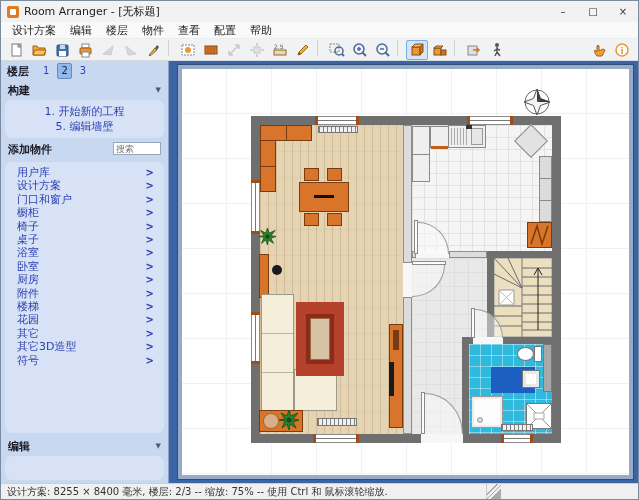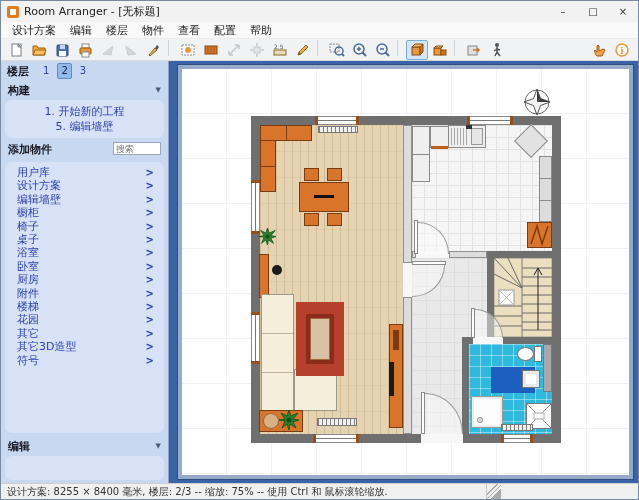--- a/index.html
+++ b/index.html
@@ -278,21 +278,21 @@
       <div class="panel cat-panel">
           <div class="cat-row">
             <span>用户库</span>
             <span class="cat-chev">&gt;</span>
           </div>
           <div class="cat-row">
             <span>设计方案</span>
             <span class="cat-chev">&gt;</span>
           </div>
           <div class="cat-row">
-            <span>编辑墙壁</span>
+            <span>门口和窗户</span>
             <span class="cat-chev">&gt;</span>
           </div>
           <div class="cat-row">
             <span>橱柜</span>
             <span class="cat-chev">&gt;</span>
           </div>
           <div class="cat-row">
             <span>椅子</span>
             <span class="cat-chev">&gt;</span>
           </div>

